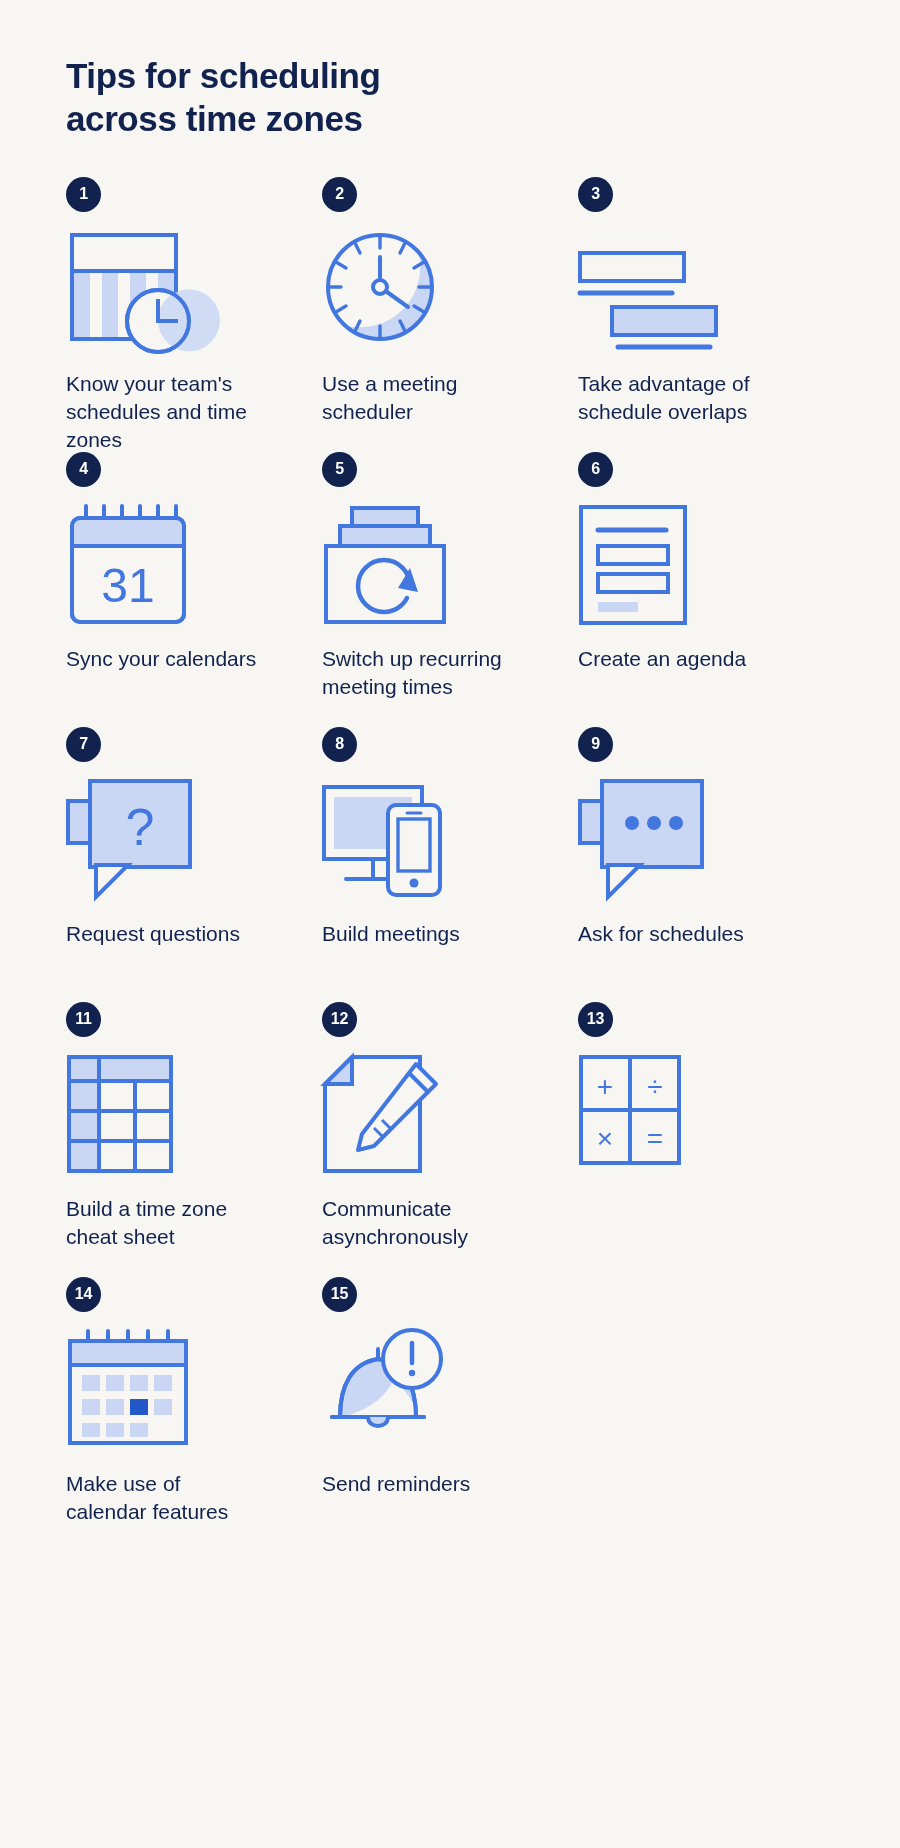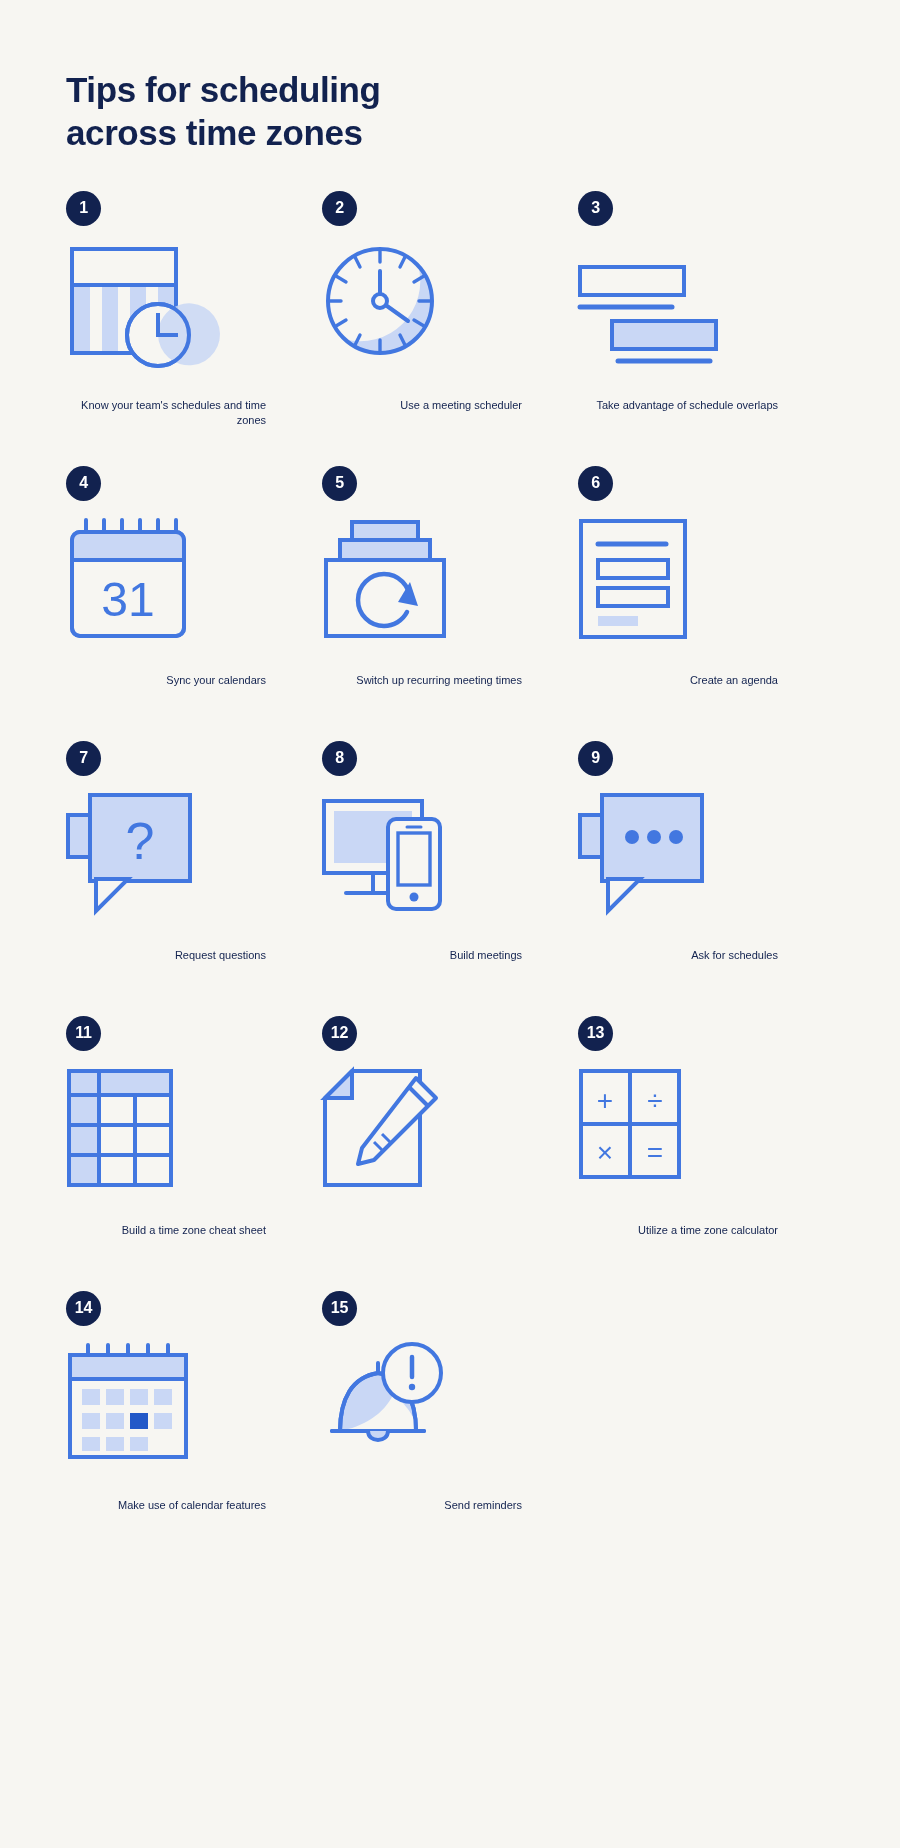--- a/index.html
+++ b/index.html
@@ -2,21 +2,21 @@
 <html><head>
 <meta charset="utf-8">
 <style>
   * { box-sizing: border-box; margin: 0; padding: 0; }
   html, body {
     width: 900px; height: 1848px;
     background: #f7f6f2;
     font-family: "Liberation Sans", sans-serif;
     overflow: hidden;
   }
-  .page { width: 900px; height: 1848px; position: relative; padding: 14px 66px; }
+  .page { width: 900px; height: 1848px; position: relative; padding: 0 66px; }
 
   .title {
     padding-top: 54px;
     font-size: 35px;
     line-height: 1.24;
     font-weight: bold;
     color: #12224f;
     letter-spacing: -0.4px;
     max-width: 430px;
   }
@@ -36,26 +36,25 @@
     background: #12224f; color: #ffffff;
     display: flex; align-items: center; justify-content: center;
     font-size: 16px; font-weight: bold;
     letter-spacing: -0.2px;
   }
 
   .art { height: 132px; margin-top: 17px; display: flex; align-items: flex-start; }
   .art svg { display: block; overflow: visible; }
 
   .label {
-    margin-top: 23px;
-    font-size: 11px;
+    margin-top: 9px;
+    font-size: 21px;
     line-height: 1.34;
     color: #12224f;
     max-width: 200px;
-    text-align: right;
   }
 
   
   .grid .cell:nth-child(n+13) { height: 250px; }
 </style>
 </head>
 <body>
 
 <div class="page">
 
@@ -251,36 +250,36 @@
           <path d="M30 3 H98 V117 H3 V30 Z" fill="#f7f6f2" stroke="#4277e0" stroke-width="4"></path>
           <path d="M30 3 V30 H3 Z" fill="#c9d7f5" stroke="#4277e0" stroke-width="4"></path>
           <path d="M94 10 L114 30 L52 92 L36 96 L40 80 Z" fill="#f7f6f2" stroke="#4277e0" stroke-width="4" stroke-linejoin="round"></path>
           <line x1="86" y1="18" x2="106" y2="38" stroke="#4277e0" stroke-width="4"></line>
           <g stroke="#4277e0" stroke-width="3">
             <line x1="60" y1="66" x2="68" y2="74"></line>
             <line x1="52" y1="74" x2="60" y2="82"></line>
           </g>
         </svg>
       </div>
+      <div class="label">Communicate asynchronously</div>
     </div>
 
     <div class="cell">
       <div class="badge">13</div>
       <div class="art">
         <svg width="104" height="112" viewBox="0 0 104 112">
           <rect x="3" y="3" width="98" height="106" fill="#f7f6f2" stroke="#4277e0" stroke-width="4"></rect>
           <line x1="52" y1="3" x2="52" y2="109" stroke="#4277e0" stroke-width="4"></line>
           <line x1="3" y1="56" x2="101" y2="56" stroke="#4277e0" stroke-width="4"></line>
           <text x="27" y="42" text-anchor="middle" font-family="Liberation Sans, sans-serif" font-size="28" fill="#4277e0">+</text>
           <text x="77" y="42" text-anchor="middle" font-family="Liberation Sans, sans-serif" font-size="28" fill="#4277e0">÷</text>
           <text x="27" y="94" text-anchor="middle" font-family="Liberation Sans, sans-serif" font-size="28" fill="#4277e0">×</text>
           <text x="77" y="94" text-anchor="middle" font-family="Liberation Sans, sans-serif" font-size="28" fill="#4277e0">=</text>
         </svg>
       </div>
-      <div class="label">Utilize a time zone calculator</div>
     </div>
 
     <div class="cell">
       <div class="badge">14</div>
       <div class="art">
         <svg width="124" height="118" viewBox="0 0 124 118">
           <g stroke="#4277e0" stroke-width="4" stroke-linecap="round">
             <line x1="22" y1="2" x2="22" y2="14"></line>
             <line x1="42" y1="2" x2="42" y2="14"></line>
             <line x1="62" y1="2" x2="62" y2="14"></line>

